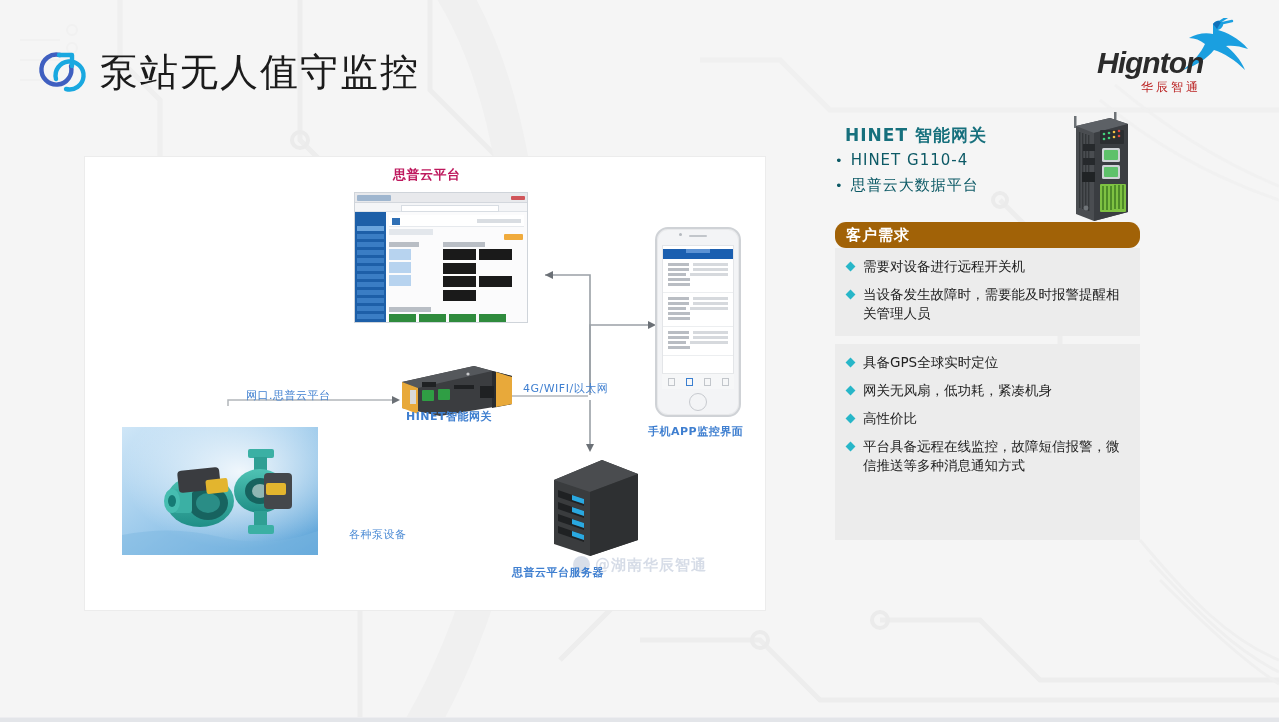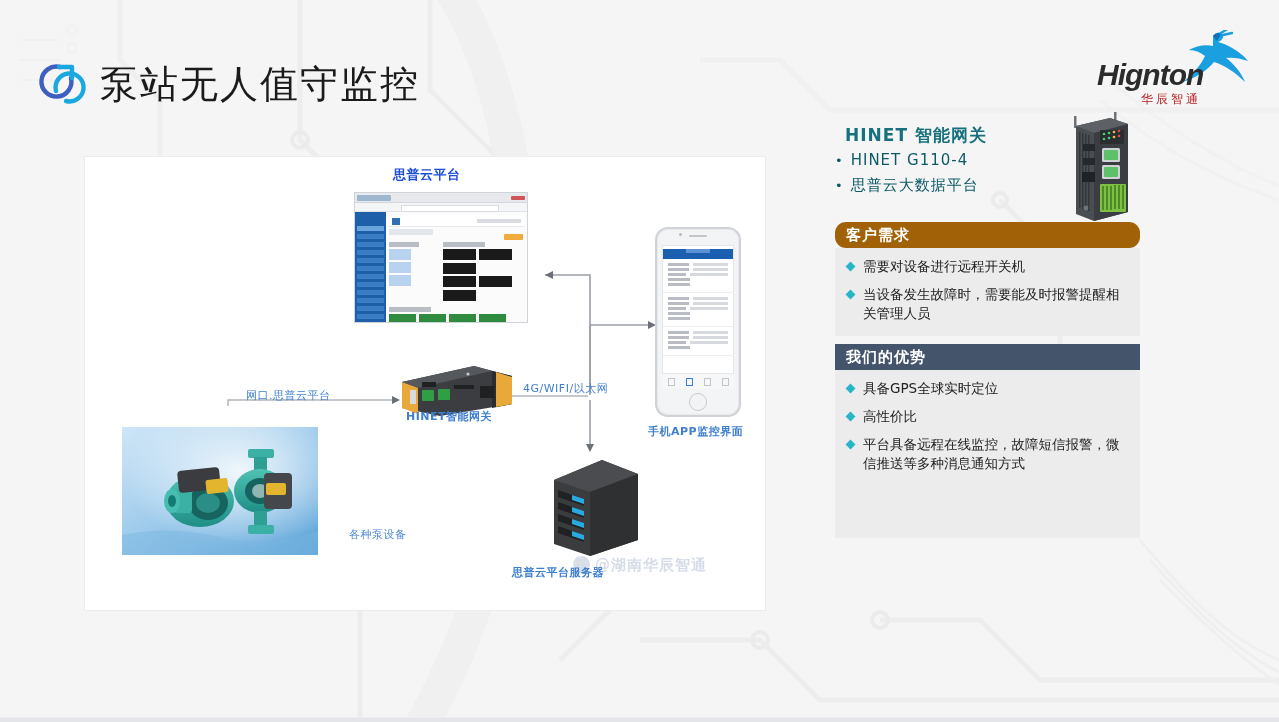--- a/index.html
+++ b/index.html
@@ -14,21 +14,21 @@
     width: 1279px; height: 722px;
     background: #f5f5f5;
     overflow: hidden;
   }
 
   
   .bg-circuit { position:absolute; inset:0; pointer-events:none; }
   .bg-circuit svg { width:100%; height:100%; display:block; }
 
   
-  .header { position:absolute; left:0; top:16px; width:1279px; height:118px; }
+  .header { position:absolute; left:0; top:4px; width:1279px; height:118px; }
   .logo-mark { position:absolute; left:36px; top:42px; width:52px; height:52px; }
   .page-title {
     position:absolute; left:100px; top:40px;
     font-size:38px; line-height:56px; color:#1b1b1b;
     font-family:"DejaVu Serif","Liberation Serif",serif;
     font-weight:400; letter-spacing:2px;
     white-space:nowrap;
   }
   .brand { position:absolute; right:40px; top:26px; width:142px; height:66px; }
   .brand-word {
@@ -52,21 +52,21 @@
     box-shadow:0 0 0 1px #ececec;
   }
   .dg-label {
     position:absolute;
     color:#3f7fd0;
     font-size:11px; font-weight:bold;
     font-family:"DejaVu Sans",sans-serif;
     white-space:nowrap;
     letter-spacing:0.5px;
   }
-  .label-cloud  { left:393px; top:166px; font-size:13px; color:#1d4ed8; }
+  .label-cloud  { left:393px; top:166px; font-size:13px; color:#be185d; }
   .label-app    { left:648px; top:424px; }
   .label-gw     { left:406px; top:409px; }
   .label-pumps  { left:329px; top:527px; color:#4a8ad4; font-weight:normal;margin-left:20px; }
   .label-server { left:512px; top:565px; }
   .label-link1  { left:246px; top:388px; font-weight:normal; }
   .label-link2  { left:523px; top:381px; font-weight:normal; }
 
   
   .browser {
     position:absolute; left:354px; top:192px; width:174px; height:131px;
@@ -556,28 +556,31 @@
           <span>需要对设备进行远程开关机</span>
         </div>
         <div class="bullet-item">
           <span class="mk"></span>
           <span>当设备发生故障时，需要能及时报警提醒相关管理人员</span>
         </div>
       </div>
     </div>
 
     <div class="panel" style="margin-top:8px;">
-      <div class="panel-head slate">我们的优势</div>
       <div class="panel-body">
         <div class="bullet-item">
           <span class="mk"></span>
           <span>具备GPS全球实时定位</span>
         </div>
         <div class="bullet-item">
           <span class="mk"></span>
+          <span>网关无风扇，低功耗，紧凑机身</span>
+        </div>
+        <div class="bullet-item">
+          <span class="mk"></span>
           <span>高性价比</span>
         </div>
         <div class="bullet-item">
           <span class="mk"></span>
           <span>平台具备远程在线监控，故障短信报警，微信推送等多种消息通知方式</span>
         </div>
       </div>
       <div class="panel-tail"></div>
     </div>
 

